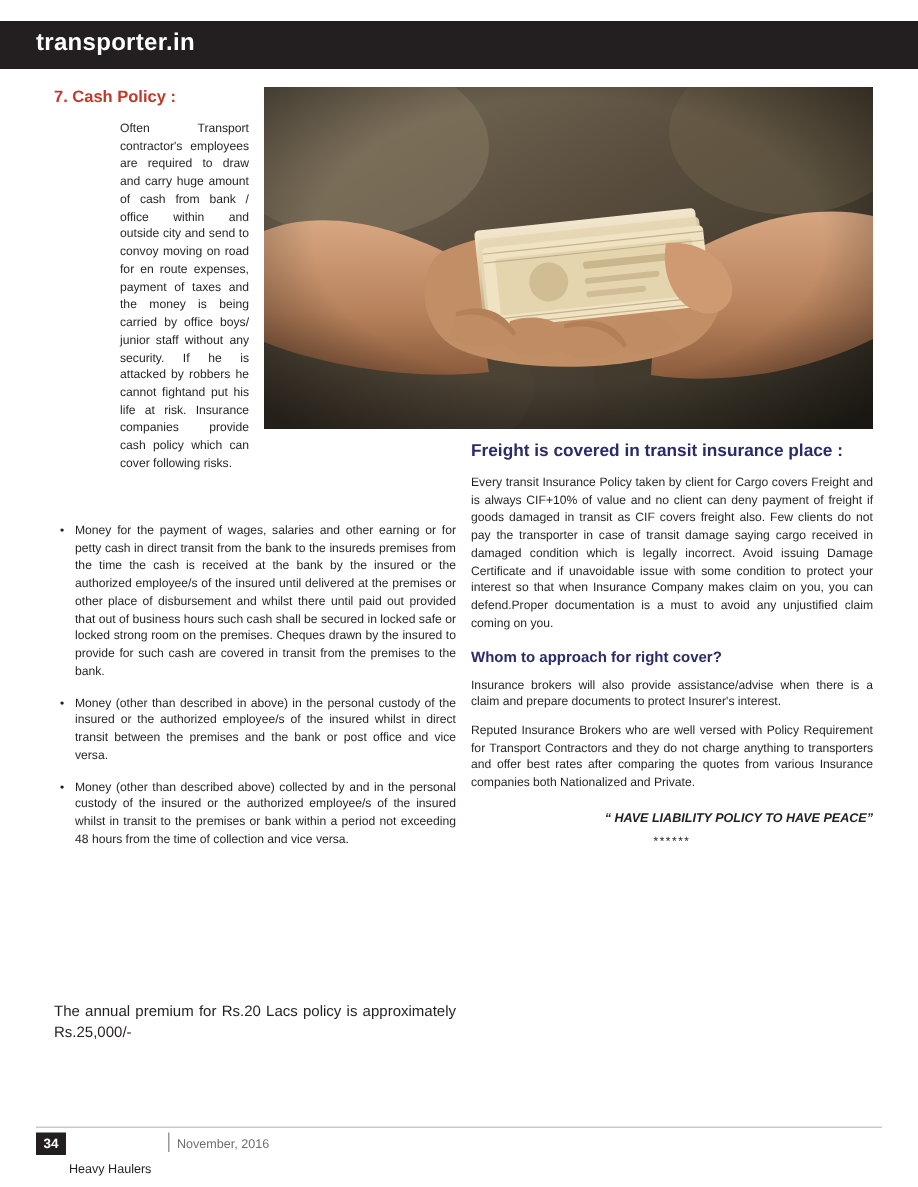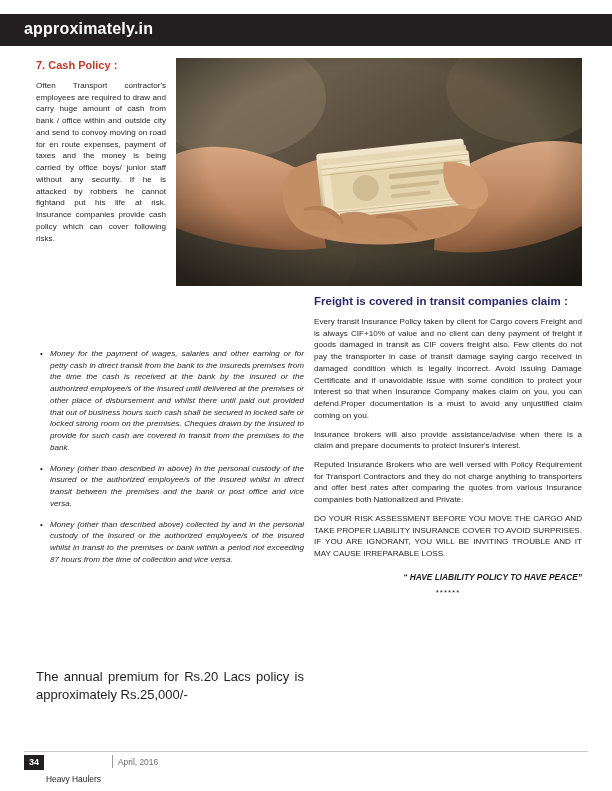--- a/index.html
+++ b/index.html
@@ -58,21 +58,21 @@
 
   .section-title {
     color: #c0392b;
     font-size: 11px;
     font-weight: bold;
     margin: 0 16px 5px 0;
     line-height: 1.3;
   }
 
   .body-text {
-    font-size: 13px;
+    font-size: 10px;
     line-height: 1.42;
     text-align: justify;
     margin: 0 0 7px 0;
     color: #231f20;
   }
 
   
   .photo {
     position: absolute;
     left: 140px;
@@ -87,20 +87,21 @@
   
   .intro-col {
     position: absolute;
     left: 0;
     top: 22px;
     width: 130px;
   }
   .intro-col .body-text {
     font-size: 8.1px;
     line-height: 1.45;
+    margin-left: 44px;
   }
 
   
   .bullets {
     position: absolute;
     left: 0;
     top: 290px;
     width: 268px;
   }
   .bullet {
@@ -114,21 +115,20 @@
     line-height: 1.45;
     color: #231f20;
     padding-left: 4px;
     box-sizing: border-box;
   }
   .bullet .btext {
     flex: 1;
     font-size: 8.1px;
     line-height: 1.45;
     text-align: justify;
-    font-style: italic;
   }
 
   .left-tail {
     position: absolute;
     left: 0;
     top: 610px;
     width: 268px;
   }
 
   
@@ -221,21 +221,21 @@
     height: 13px;
     background: #9a9a9a;
   }
 </style>
 </head>
 <body>
 
 <div class="page">
 
   <div class="header-band"></div>
-  <div class="brand">approximately.in</div>
+  <div class="brand">transporter.in</div>
 
   <div class="content">
 
     <div class="photo">
       <svg width="406" height="228" viewBox="0 0 406 228" xmlns="http://www.w3.org/2000/svg" aria-hidden="true">
         <defs>
           <linearGradient id="bgGrad" x1="0" y1="0" x2="1" y2="1">
             <stop offset="0%" stop-color="#7a6f5b"></stop>
             <stop offset="45%" stop-color="#574c3c"></stop>
             <stop offset="100%" stop-color="#2e2a22"></stop>
@@ -315,41 +315,41 @@
       <div class="bullet">
         <span class="dot">•</span>
         <span class="btext">Money for the payment of wages, salaries and other earning or for petty cash in direct transit from the bank to the insureds  premises from the time the cash is received at the bank by the insured or the authorized employee/s of the insured until delivered at the premises or other place of disbursement and whilst there until paid out provided that out of business hours such cash shall be secured in locked safe or locked strong room on the premises. Cheques drawn by the insured to provide for such cash are covered in transit from the premises to the bank.</span>
       </div>
       <div class="bullet">
         <span class="dot">•</span>
         <span class="btext">Money (other than described in above) in the personal custody of the insured or the authorized employee/s of the insured whilst in direct transit between the premises and the bank or post office and vice versa.</span>
       </div>
       <div class="bullet">
         <span class="dot">•</span>
-        <span class="btext">Money  (other than described above) collected by and in the personal custody of the insured or the authorized employee/s of the insured whilst in transit to the premises or bank within a period not exceeding 87 hours from the time of collection and vice versa.</span>
+        <span class="btext">Money  (other than described above) collected by and in the personal custody of the insured or the authorized employee/s of the insured whilst in transit to the premises or bank within a period not exceeding 48 hours from the time of collection and vice versa.</span>
       </div>
     </div>
 
     <div class="left-tail">
       <p class="body-text">The annual premium for Rs.20 Lacs policy is approximately Rs.25,000/-</p>
     </div>
 
     <div class="right-col">
-      <h2>Freight is covered in transit companies claim :</h2>
+      <h2>Freight is covered in transit insurance place :</h2>
       <p class="body-text">Every transit  Insurance Policy taken by client for Cargo covers Freight and is always CIF+10% of value and no client can deny payment of freight if goods damaged in transit as CIF covers freight also.  Few clients do not pay the transporter in case of transit damage saying cargo received in damaged condition which is legally incorrect. Avoid issuing Damage Certificate and if unavoidable issue with  some condition to protect your interest  so that when Insurance Company makes claim on you, you can defend.Proper documentation is a must to avoid any unjustified claim coming on you.</p>
+      <h3>Whom to approach for right cover?</h3>
       <p class="body-text">Insurance brokers will also provide assistance/advise when there is a claim and prepare documents to protect Insurer's interest.</p>
       <p class="body-text">Reputed Insurance Brokers who are well versed with Policy Requirement for Transport Contractors  and they do not charge anything to transporters and offer best rates after comparing the quotes from various Insurance companies both Nationalized and Private.</p>
-      <p class="body-text">DO YOUR RISK ASSESSMENT  BEFORE YOU MOVE THE CARGO AND TAKE PROPER LIABILITY INSURANCE COVER TO AVOID SURPRISES. IF YOU ARE IGNORANT, YOU WILL BE INVITING TROUBLE AND IT MAY CAUSE IRREPARABLE LOSS.</p>
       <p class="quote">“ HAVE LIABILITY POLICY TO HAVE PEACE”</p>
       <p class="asterisks">******</p>
     </div>
 
   </div>
 
   <div class="footer">
     <div class="footer-rule"></div>
     <div class="footer-pagebox">34</div>
     <div class="footer-text">Heavy Haulers</div>
     <div class="footer-divider"></div>
-    <div class="footer-date">April, 2016</div>
+    <div class="footer-date">November, 2016</div>
   </div>
 
 </div>
 
 </body></html>

